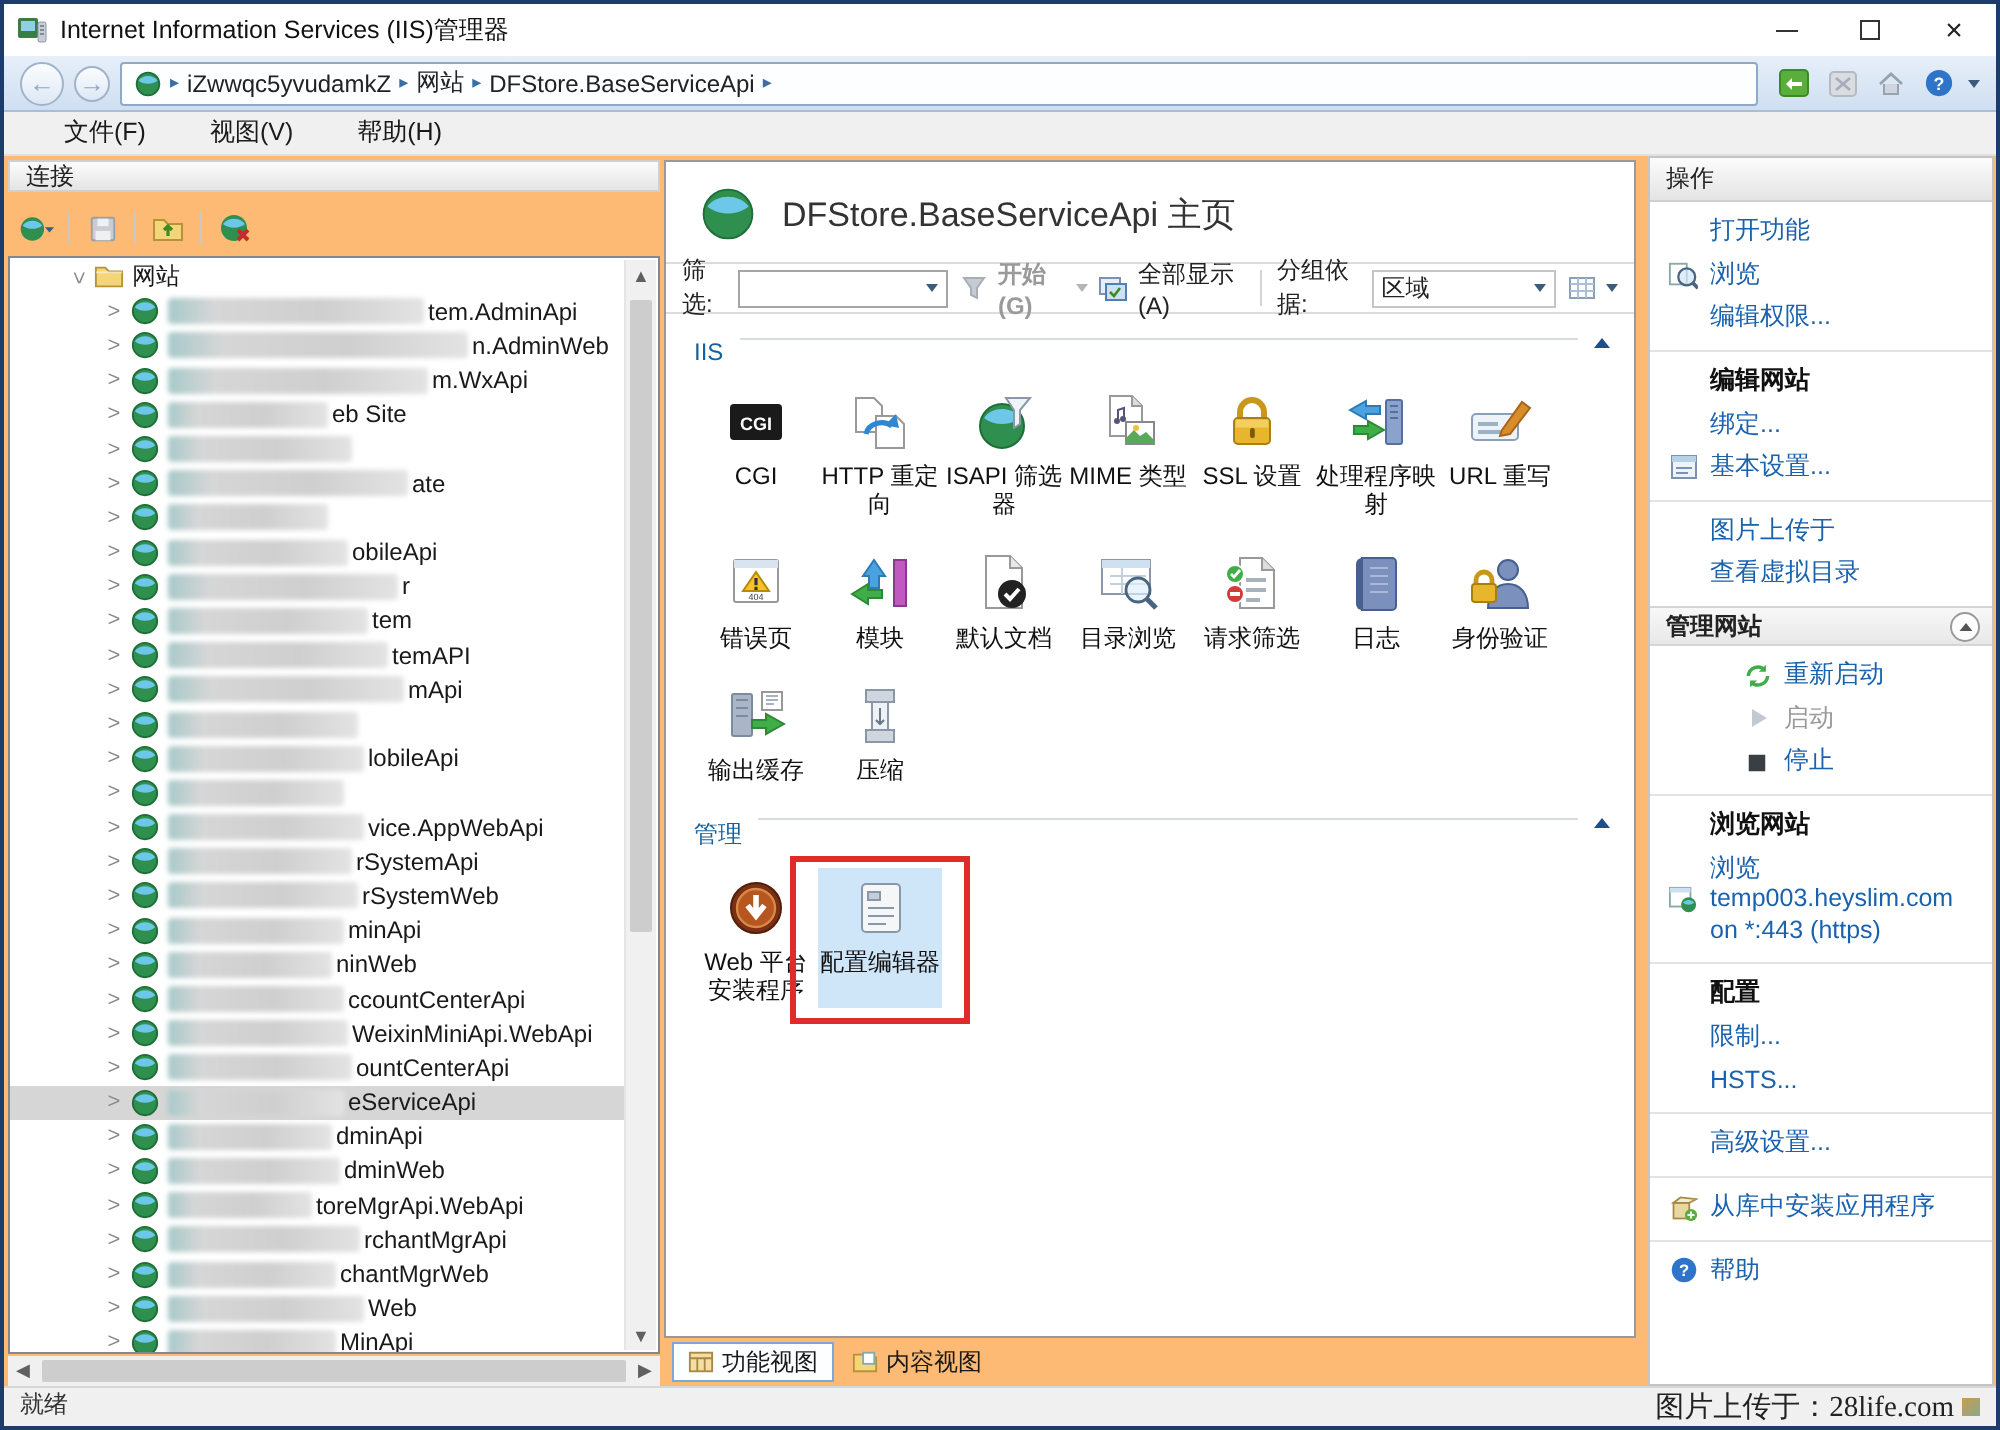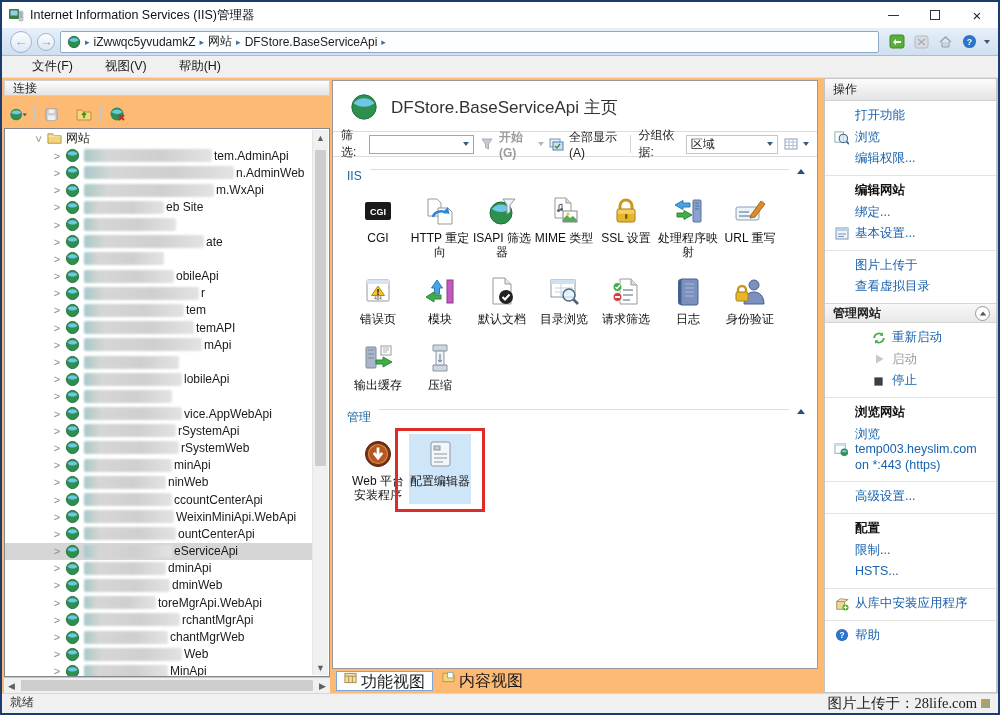--- a/index.html
+++ b/index.html
@@ -87,21 +87,21 @@
   .feat-grid { display:flex; flex-wrap:wrap; }
   .feat { width:62px; margin:2px 0 8px 0; display:flex; flex-direction:column; align-items:center; padding:3px 1px 2px 1px; }
   .feat-icon { width:34px; height:34px; display:flex; align-items:center; justify-content:center; }
   .feat-icon svg { width:32px; height:32px; }
   .feat-label { text-align:center; font-size:12px; line-height:1.2; margin-top:3px; color:#111; }
   .feat.selected { background:#cfe5f8; }
   .feat.annotated { position:relative; }
   .feat.annotated::after { content:''; position:absolute; inset:-6px -14px -8px -14px; border:3px solid #e02b2b; pointer-events:none; }
   
   #view-tabs { position:absolute; left:0; right:2px; bottom:2px; height:21px; display:flex; align-items:flex-end; gap:2px; padding-left:4px; }
-  .vtab { display:flex; gap:4px; height:20px; padding:0 7px; font-size:16px; }
+  .vtab { display:flex; align-items:center; gap:4px; height:20px; padding:0 7px; font-size:12px; }
   .vtab.selected { background:#fdfeff; border:1px solid #7da7d9; }
   
   #right-panel { position:absolute; top:0; left:822px; width:173px; bottom:0;
     background:#fff; border:1px solid #c5c5c5; overflow:hidden; }
   #actions-header { height:22px; background:linear-gradient(#fcfcfc,#e4e4e4); border-bottom:1px solid #d0d0d0;
     display:flex; align-items:center; padding-left:8px; font-weight:normal; color:#222; }
   .act-group { padding:4px 0 5px 0; }
   .act-group + .act-group { border-top:1px solid #e2e2e2; }
   .act-subheader { height:20px; background:linear-gradient(#f8f8f8,#e8e8e8); border-top:1px solid #d5d5d5; border-bottom:1px solid #d5d5d5;
     display:flex; align-items:center; padding:0 6px 0 8px; font-weight:bold; color:#222; }
@@ -1032,37 +1032,37 @@
                   <rect x="1" y="1" width="11" height="10" fill="#fff" stroke="#8aa"></rect>
                   <rect x="1" y="1" width="11" height="2.5" fill="#cfe0f2"></rect>
                   <circle cx="11" cy="10" r="4" fill="#2f8f4e"></circle>
                   <path d="M8 9c1.5-2 4.5-2 6 0-1.8 1.4-4.2 1.4-6 0z" fill="#6cc7e8"></path>
                 </svg>
               </span>
               <span class="act-label">浏览 temp003.heyslim.com on *:443 (https)</span>
             </div>
           </div>
           <div class="act-group">
-            <div class="act-item">
-              <span class="act-ico"></span>
-              <span class="act-label">高级设置...</span>
-            </div>
-          </div>
-          <div class="act-group">
             <div class="act-item bold">
               <span class="act-ico"></span>
               <span class="act-label">配置</span>
             </div>
             <div class="act-item">
               <span class="act-ico"></span>
               <span class="act-label">限制...</span>
             </div>
             <div class="act-item">
               <span class="act-ico"></span>
               <span class="act-label">HSTS...</span>
+            </div>
+          </div>
+          <div class="act-group">
+            <div class="act-item">
+              <span class="act-ico"></span>
+              <span class="act-label">高级设置...</span>
             </div>
           </div>
           <div class="act-group">
             <div class="act-item">
               <span class="act-ico">
                 <svg width="14" height="14" viewBox="0 0 16 16">
                   <rect x="2" y="5" width="9" height="9" fill="#e8d8a0" stroke="#a8884a"></rect>
                   <path d="M2 5l4-3 9 1-4 2z" fill="#f5eccb" stroke="#a8884a"></path>
                   <circle cx="12" cy="12" r="3.5" fill="#5aaf3c"></circle>
                   <path d="M12 10v4M10 12h4" stroke="#fff" stroke-width="1.2"></path>

